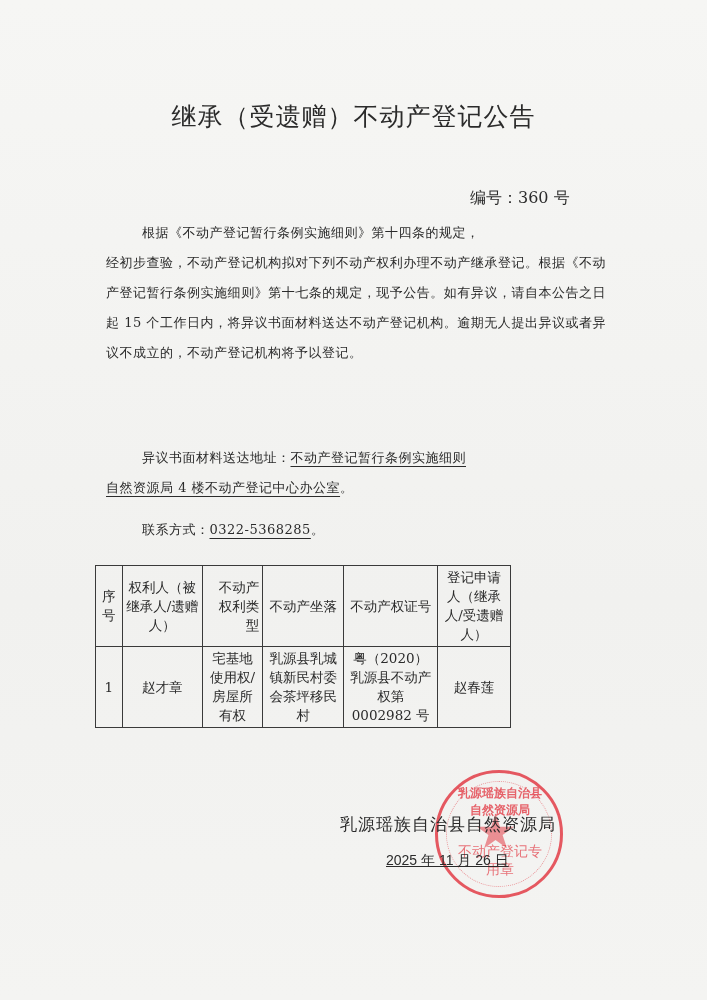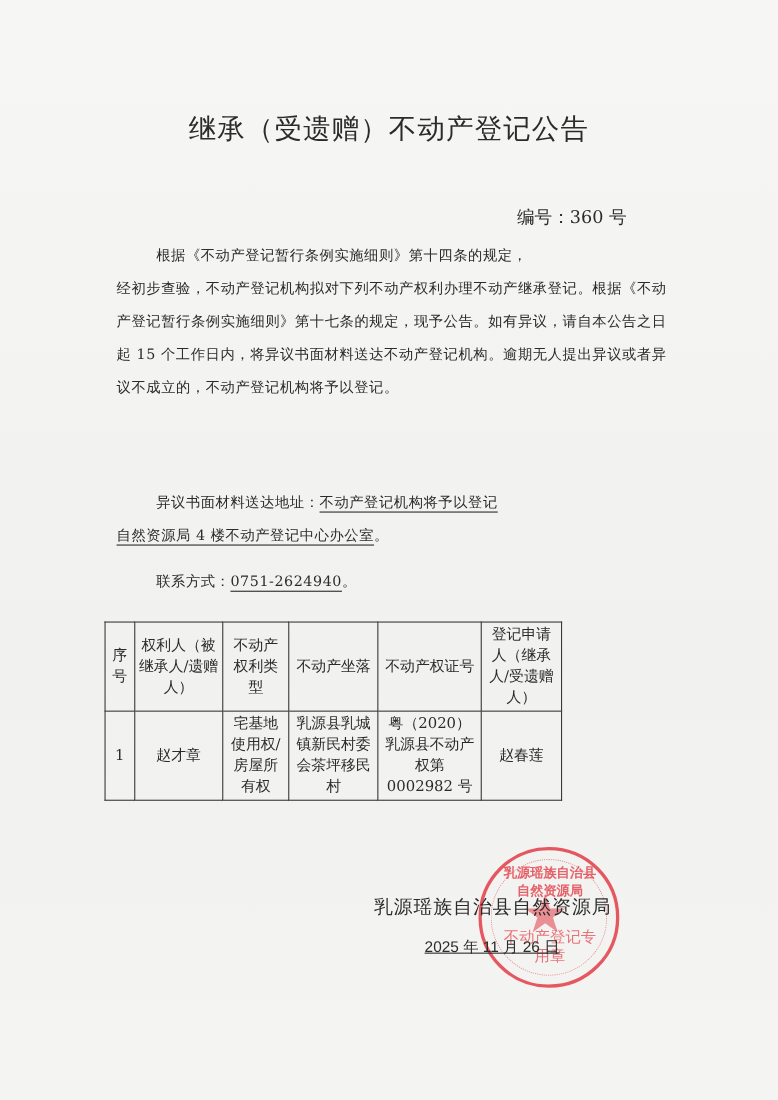--- a/index.html
+++ b/index.html
@@ -78,39 +78,39 @@
 
   <div class="docno">编号：360 号</div>
 
   <div class="para" style="top:218px;">
     <div class="indent">根据《不动产登记暂行条例实施细则》第十四条的规定，</div>
     <div>经初步查验，不动产登记机构拟对下列不动产权利办理不动产继承登记。根据《不动产登记暂行条例实施细则》第十七条的规定，现予公告。如有异议，请自本公告之日起 15 个工作日内，将异议书面材料送达不动产登记机构。逾期无人提出异议或者异议不成立的，不动产登记机构将予以登记。</div>
   </div>
 
   <div class="para" style="top:443px;">
     <div class="indent">
-      <span>异议书面材料送达地址：</span><span class="ul">不动产登记机构将予以登记</span>
+      <span>异议书面材料送达地址：</span><span class="ul">不动产登记暂行条例实施细则</span>
     </div>
     <div>
       <span class="ul">自然资源局 4 楼不动产登记中心办公室</span><span>。</span>
     </div>
   </div>
 
   <div class="para" style="top:515px;">
     <div class="indent">
-      <span>联系方式：</span><span class="ul">0751-2624940</span><span>。</span>
+      <span>联系方式：</span><span class="ul">0322-5368285</span><span>。</span>
     </div>
   </div>
 
   <table class="reg">
     <thead>
       <tr>
         <th style="width:22px;">序号</th>
         <th style="width:90px;margin-left:10px;">权利人（被继承人/遗赠人）</th>
-        <th style="width:66px;">不动产权利类型</th>
+        <th style="width:66px;text-align:right;">不动产权利类型</th>
         <th style="width:96px;">不动产坐落</th>
         <th style="width:96px;">不动产权证号</th>
         <th style="width:80px;">登记申请人（继承人/受遗赠人）</th>
       </tr>
     </thead>
     <tbody>
       <tr>
         <td>1</td>
         <td>赵才章</td>
         <td>宅基地使用权/房屋所有权</td>

